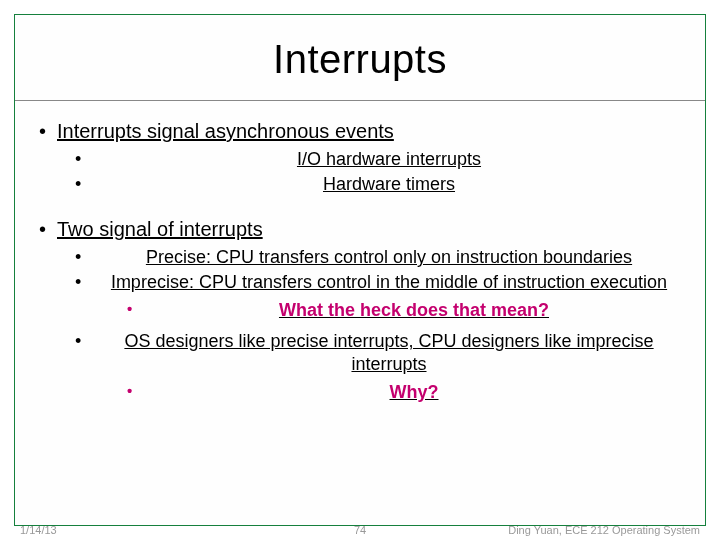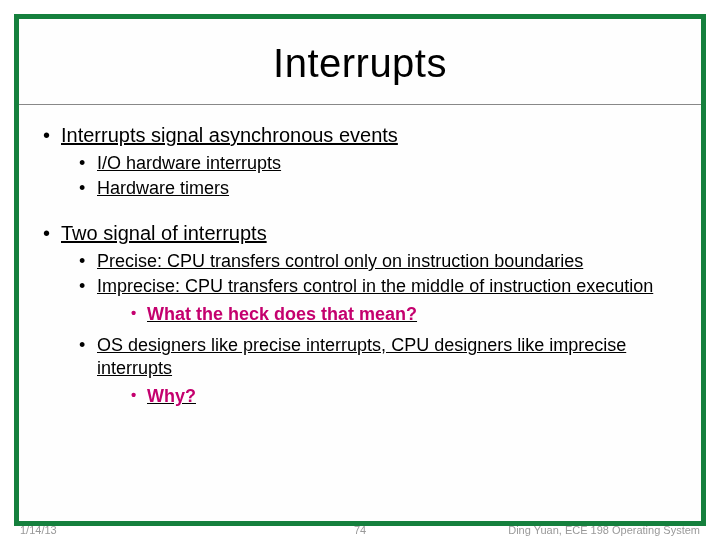--- a/index.html
+++ b/index.html
@@ -8,21 +8,21 @@
     font-family: Arial, Helvetica, sans-serif;
     background: #fff;
     position: relative;
   }
   .slide-frame {
     position: absolute;
     top: 14px;
     left: 14px;
     right: 14px;
     bottom: 14px;
-    border: 5px solid #15803d;
+    border: 1px solid #15803d;
     background: #fefefe;
   }
   .title {
     font-size: 40px;
     font-weight: 400;
     text-align: center;
     padding-top: 22px;
     padding-bottom: 18px;
     color: #000;
     letter-spacing: 0.5px;
@@ -48,20 +48,21 @@
   .lvl1 > li::before {
     content: "•";
     position: absolute;
     left: 4px;
     top: 0;
     font-size: 20px;
   }
   .lvl2 {
     margin-top: 4px;
     margin-bottom: 12px;
+    text-align: center;
   }
   .lvl2 > li {
     font-size: 18px;
     padding-left: 36px;
     position: relative;
     line-height: 1.25;
     margin-bottom: 2px;
   }
   .lvl2 > li::before {
     content: "•";
@@ -142,14 +143,14 @@
           </li>
         </ul>
       </li>
     </ul>
   </div>
 </div>
 
 <div class="footer">
   <span>1/14/13</span>
   <span class="center">74</span>
-  <span>Ding Yuan, ECE 198 Operating System</span>
+  <span>Ding Yuan, ECE 212 Operating System</span>
 </div>
 
 </body></html>

